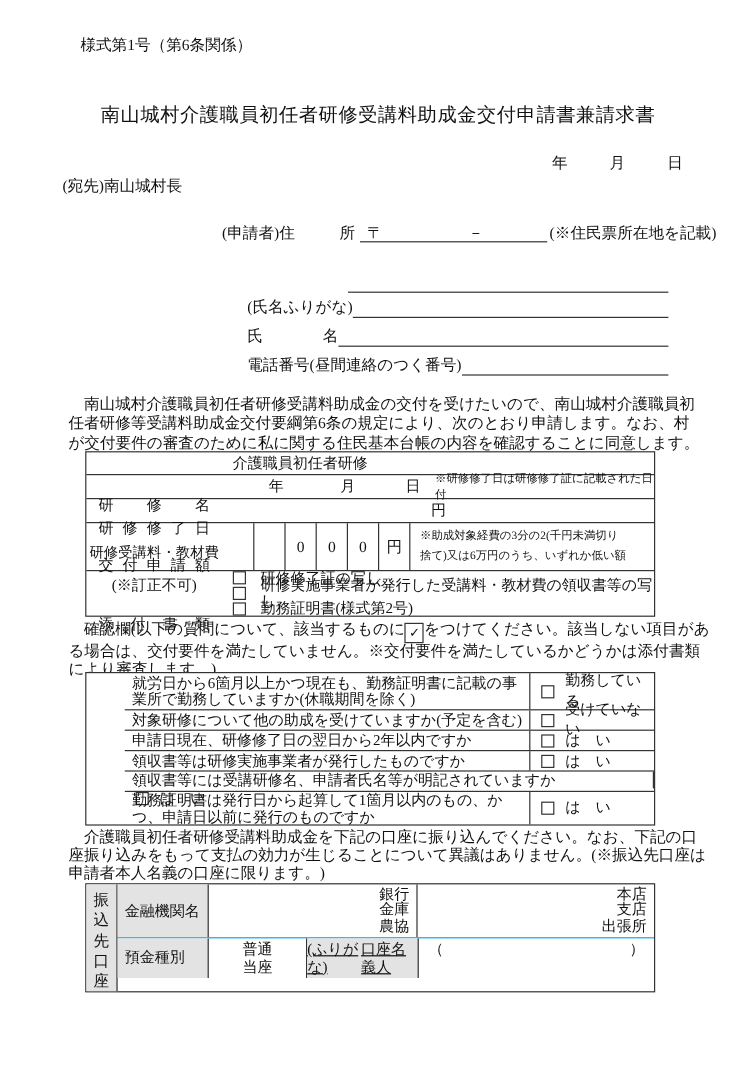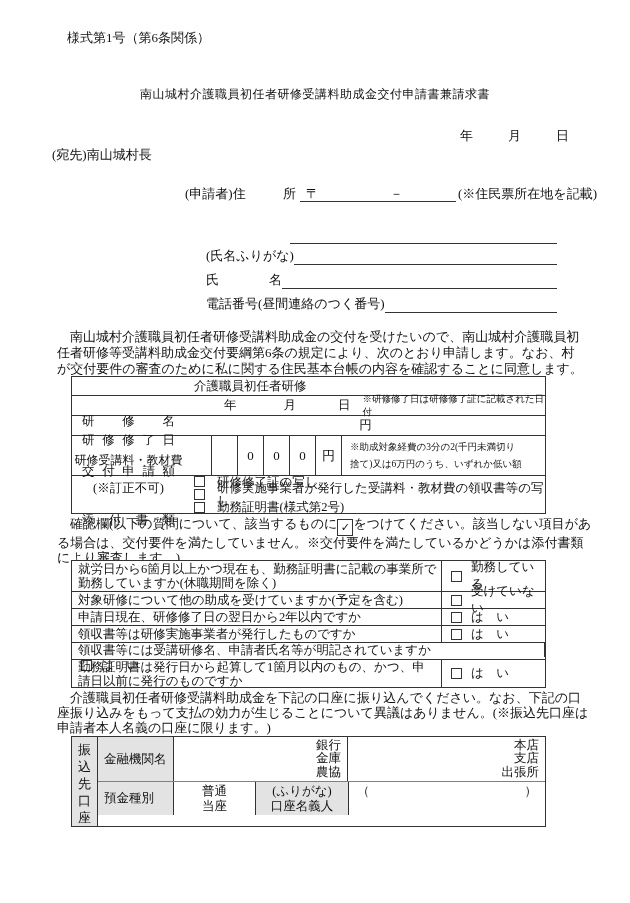--- a/index.html
+++ b/index.html
@@ -37,21 +37,21 @@
   .blbl{width:76px;box-sizing:border-box;border-right:1px solid #333;display:flex;align-items:center;padding-left:6px;}
   .optstack{display:flex;flex-direction:column;justify-content:center;align-items:flex-end;line-height:13.5px;padding-right:6px;box-sizing:border-box;}
   .acct{width:31px;border-right:1px solid #333;box-sizing:border-box;}
 </style>
 </head>
 <body>
 
 <div class="page">
 
   <div class="abs" style="left:67px;top:29px;">様式第1号（第6条関係）</div>
-  <div class="abs center" style="top:86px;font-size:12px;letter-spacing:0.5px;">南山城村介護職員初任者研修受講料助成金交付申請書兼請求書</div>
+  <div class="abs center" style="top:86px;font-size:16px;letter-spacing:0.5px;">南山城村介護職員初任者研修受講料助成金交付申請書兼請求書</div>
 
   <div class="abs" style="left:460px;top:127px;">年</div>
   <div class="abs" style="left:508px;top:127px;">月</div>
   <div class="abs" style="left:556px;top:127px;">日</div>
 
   <div class="abs" style="left:52px;top:146px;">(宛先)南山城村長</div>
 
   <div class="abs" style="left:185px;top:185px;">(申請者)住</div>
   <div class="abs" style="left:283px;top:185px;">所</div>
   <div class="abs" style="left:300px;top:184px;width:156px;height:17px;border-bottom:1px solid #333;">
@@ -140,21 +140,21 @@
       </div>
     </div>
   </div>
 
   <div class="para" style="top:517px;line-height:14.5px;">
     <div><span>　確認欄(以下の質問について、該当するものに</span><span class="cbdemo">✓</span><span>をつけてください。該当しない項目があ</span></div>
     <div>る場合は、交付要件を満たしていません。※交付要件を満たしているかどうかは添付書類</div>
     <div>により審査します。)</div>
   </div>
 
-  <div class="tbl" style="top:560px;">
+  <div class="tbl" style="top:560px;padding-left:32px;">
     <div class="trow" style="height:30px;">
       <div class="qcell">就労日から6箇月以上かつ現在も、勤務証明書に記載の事業所で勤務していますか(休職期間を除く)</div>
       <div class="acell">
         <span class="cb"></span>
         <span>勤務している</span>
       </div>
     </div>
     <div class="trow" style="height:17px;">
       <div class="qcell">対象研修について他の助成を受けていますか(予定を含む)</div>
       <div class="acell">
@@ -219,21 +219,21 @@
             <div>出張所</div>
           </div>
         </div>
       </div>
       <div class="brow" style="height:34px;">
         <div class="blbl gray">預金種別</div>
         <div style="width:82px;border-right:1px solid #333;box-sizing:border-box;display:flex;flex-direction:column;justify-content:center;align-items:center;line-height:14.5px;">
           <div>普通</div>
           <div>当座</div>
         </div>
-        <div class="gray" style="width:93px;border-right:1px solid #333;box-sizing:border-box;display:flex;flex-direction:column;justify-content:center;align-items:center;line-height:14.5px;">
+        <div class="gray" style="width:93px;border-right:1px solid #333;box-sizing:border-box;display:flex;flex-direction:row;justify-content:center;align-items:center;line-height:14.5px;text-decoration:underline;">
           <div>(ふりがな)</div>
           <div>口座名義人</div>
         </div>
         <div style="flex:1;display:flex;justify-content:space-between;padding:1px 8px 0 8px;">
           <span>（</span>
           <span>）</span>
         </div>
       </div>
     </div>
   </div>

